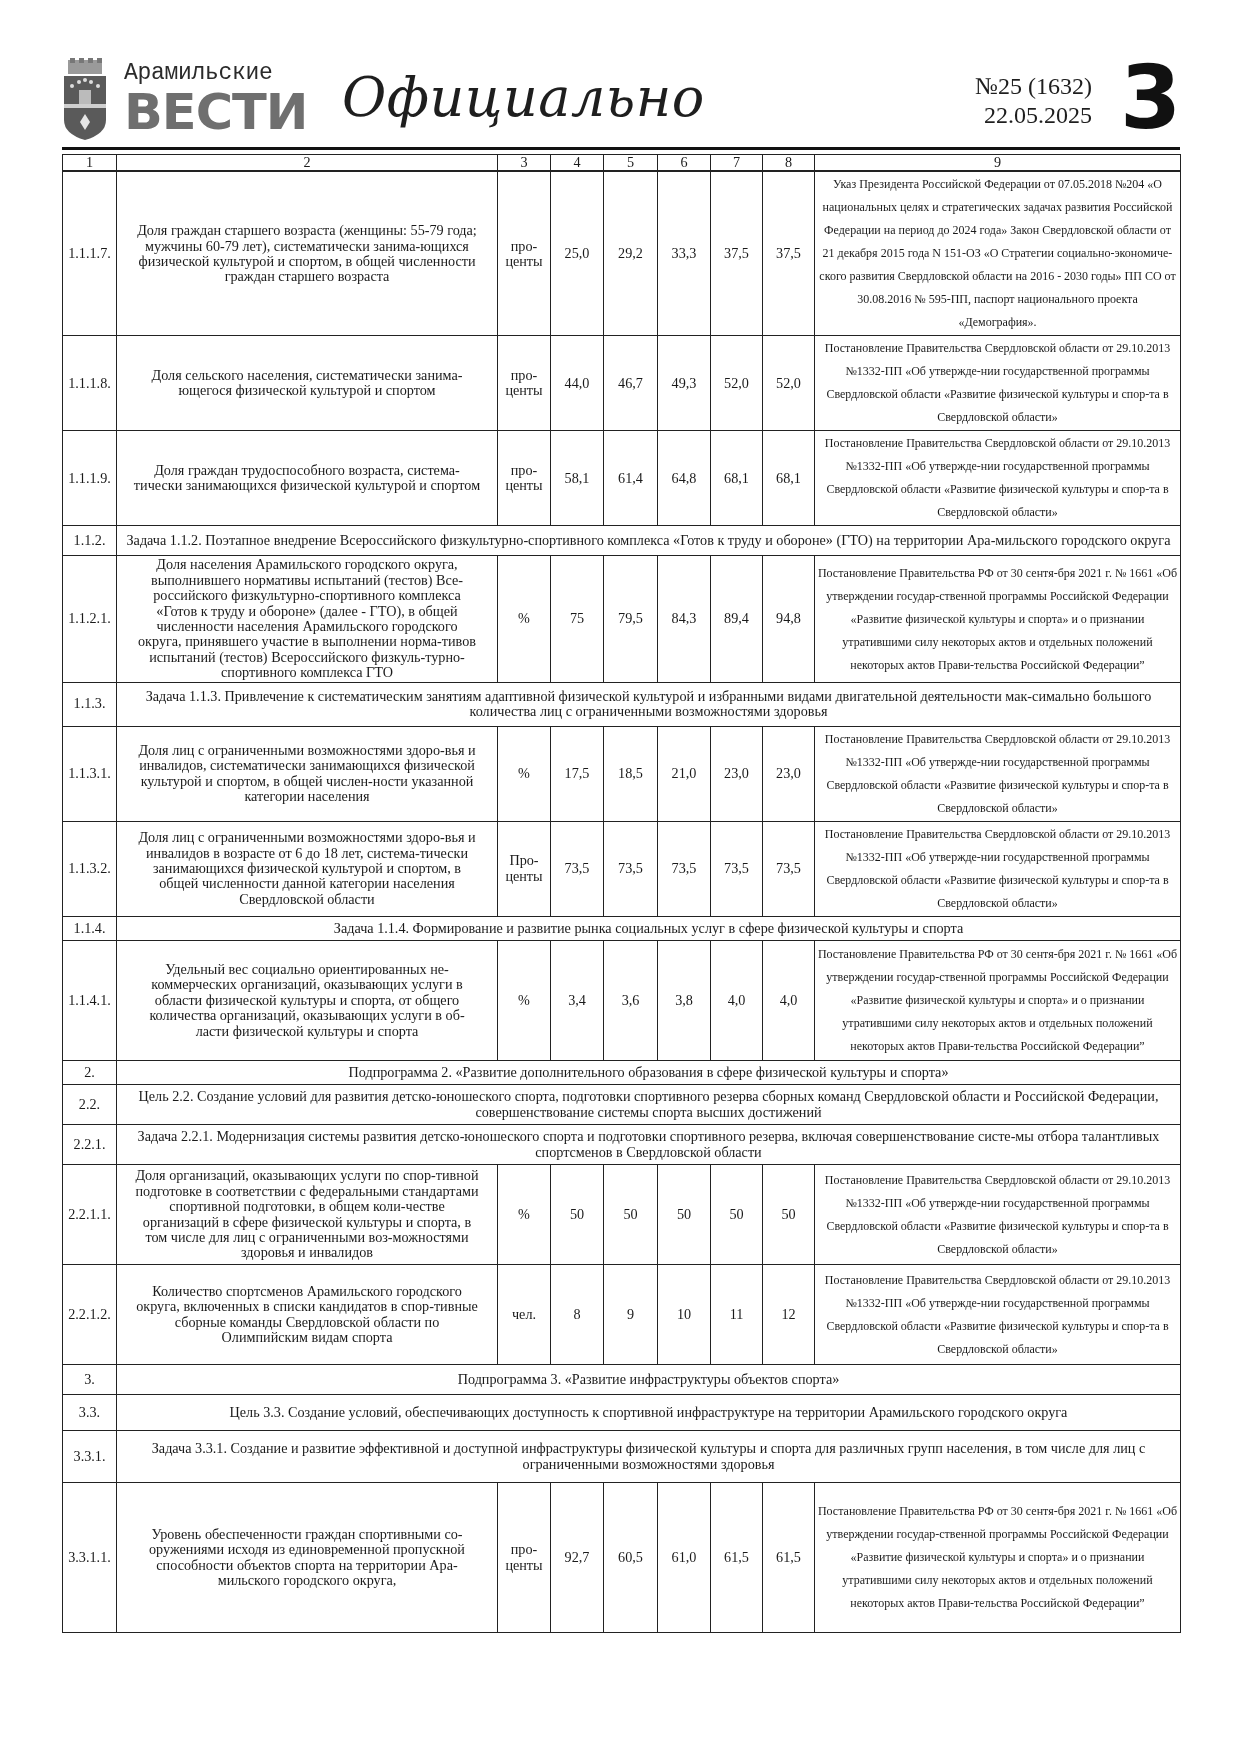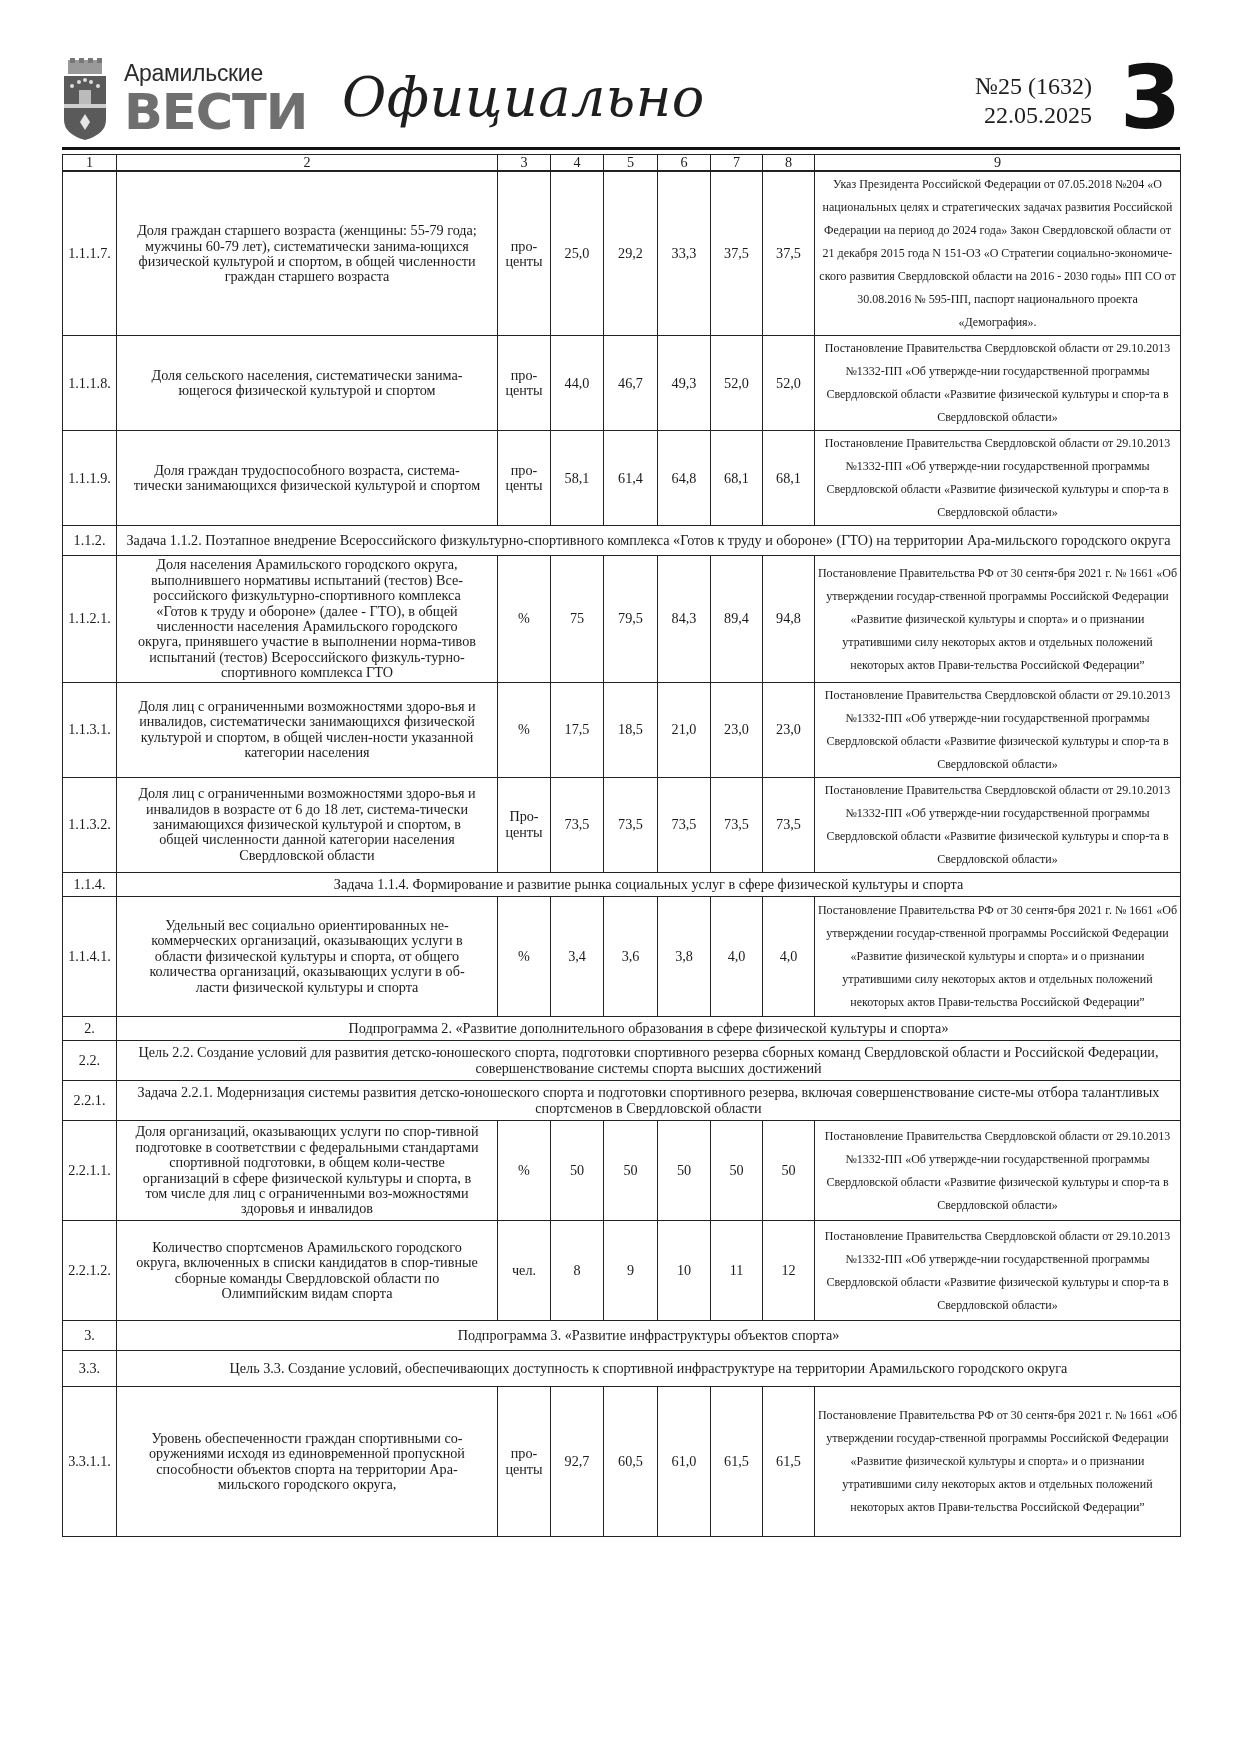--- a/index.html
+++ b/index.html
@@ -1,20 +1,20 @@
 <!DOCTYPE html>
 <html><head>
 <meta charset="utf-8">
 <style>
   html, body { margin: 0; padding: 0; background: #ffffff; }
   body { width: 1241px; height: 1754px; position: relative; overflow: hidden; font-family: "Liberation Serif", serif; color: #1a1a1a; }
 
   .masthead { position: absolute; left: 62px; top: 52px; width: 1118px; height: 95px; }
   .crest { position: absolute; left: 0; top: 6px; width: 46px; height: 82px; }
-  .brand-top { position: absolute; left: 62px; top: 8px; font-family: Liberation Sans, sans-serif; font-size: 23px; color: #2b2b2b; letter-spacing: -0.3px; }
+  .brand-top { position: absolute; left: 62px; top: 8px; font-family: Liberation Mono, monospace; font-size: 23px; color: #2b2b2b; letter-spacing: -0.3px; }
   .brand-main { position: absolute; left: 62px; top: 32px; font-family: "DejaVu Sans", sans-serif; font-weight: bold; font-size: 50px; line-height: 56px; color: #6f6f6f; letter-spacing: -1px; transform: scaleX(1.02); transform-origin: left; }
   .section-title { position: absolute; left: 280px; top: 14px; font-family: "DejaVu Serif", serif; font-style: italic; font-size: 54px; color: #1e1e1e; letter-spacing: 0.5px; }
   .issue { position: absolute; left: 860px; top: 20px; font-family: Liberation Serif, serif; font-size: 24px; line-height: 29px; color: #1e1e1e; text-align: right; width: 170px; }
   .page-num { position: absolute; left: 1058px; top: -6px; font-family: "DejaVu Sans", sans-serif; font-weight: bold; font-size: 88px; color: #111; }
   .rule { position: absolute; left: 62px; top: 147px; width: 1118px; height: 3px; background: #111; }
 
   table.main { position: absolute; left: 62px; top: 154px; width: 1118px; border-collapse: collapse; table-layout: fixed; font-family: "Liberation Serif", serif; font-size: 14.2px; line-height: 15.4px; }
   table.main td { border: 1px solid #222; padding: 1px 3px; text-align: center; vertical-align: middle; word-wrap: break-word; }
   table.main tr.hdr td { height: 15px; padding: 0; border-bottom: 2px solid #222; }
   table.main td.num { padding: 0 2px; }
@@ -118,20 +118,24 @@
         <td class="num">1.1.2.1.</td>
         <td class="desc">Доля населения Арамильского городского округа, выполнившего нормативы испытаний (тестов) Все-российского физкультурно-спортивного комплекса «Готов к труду и обороне» (далее - ГТО), в общей численности населения Арамильского городского округа, принявшего участие в выполнении норма-тивов испытаний (тестов) Всероссийского физкуль-турно-спортивного комплекса ГТО</td>
         <td class="num">%</td>
         <td class="num">75</td>
         <td class="num">79,5</td>
         <td class="num">84,3</td>
         <td class="num">89,4</td>
         <td class="num">94,8</td>
         <td class="law">Постановление Правительства РФ от 30 сентя-бря 2021 г. № 1661 «Об утверждении государ-ственной программы Российской Федерации «Развитие физической культуры и спорта» и о признании утратившими силу некоторых актов и отдельных положений некоторых актов Прави-тельства Российской Федерации”</td>
       </tr>
+      <tr style="height: 44px;">
+        <td class="num">1.1.3.</td>
+        <td class="span" colspan="8">Задача 1.1.3. Привлечение к систематическим занятиям адаптивной физической культурой и избранными видами двигательной деятельности мак-симально большого количества лиц с ограниченными возможностями здоровья</td>
+      </tr>
       <tr style="height: 88px;">
         <td class="num">1.1.3.1.</td>
         <td class="desc">Доля лиц с ограниченными возможностями здоро-вья и инвалидов, систематически занимающихся физической культурой и спортом, в общей числен-ности указанной категории населения</td>
         <td class="num">%</td>
         <td class="num">17,5</td>
         <td class="num">18,5</td>
         <td class="num">21,0</td>
         <td class="num">23,0</td>
         <td class="num">23,0</td>
         <td class="law">Постановление Правительства Свердловской области от 29.10.2013 №1332-ПП «Об утвержде-нии государственной программы Свердловской области «Развитие физической культуры и спор-та в Свердловской области»</td>
@@ -197,20 +201,24 @@
         <td class="law">Постановление Правительства Свердловской области от 29.10.2013 №1332-ПП «Об утвержде-нии государственной программы Свердловской области «Развитие физической культуры и спор-та в Свердловской области»</td>
       </tr>
       <tr style="height: 30px;">
         <td class="num">3.</td>
         <td class="span" colspan="8">Подпрограмма 3. «Развитие инфраструктуры объектов спорта»</td>
       </tr>
       <tr style="height: 36px;">
         <td class="num">3.3.</td>
         <td class="span" colspan="8">Цель 3.3. Создание условий, обеспечивающих доступность к спортивной инфраструктуре на территории Арамильского городского округа</td>
       </tr>
+      <tr style="height: 52px;">
+        <td class="num">3.3.1.</td>
+        <td class="span" colspan="8">Задача 3.3.1. Создание и развитие эффективной и доступной инфраструктуры физической культуры и спорта для различных групп населения, в том числе для лиц с ограниченными возможностями здоровья</td>
+      </tr>
       <tr style="height: 150px;">
         <td class="num">3.3.1.1.</td>
         <td class="desc">Уровень обеспеченности граждан спортивными со-оружениями исходя из единовременной пропускной способности объектов спорта на территории Ара-мильского городского округа,</td>
         <td class="num">про-центы</td>
         <td class="num">92,7</td>
         <td class="num">60,5</td>
         <td class="num">61,0</td>
         <td class="num">61,5</td>
         <td class="num">61,5</td>
         <td class="law">Постановление Правительства РФ от 30 сентя-бря 2021 г. № 1661 «Об утверждении государ-ственной программы Российской Федерации «Развитие физической культуры и спорта» и о признании утратившими силу некоторых актов и отдельных положений некоторых актов Прави-тельства Российской Федерации”</td>

